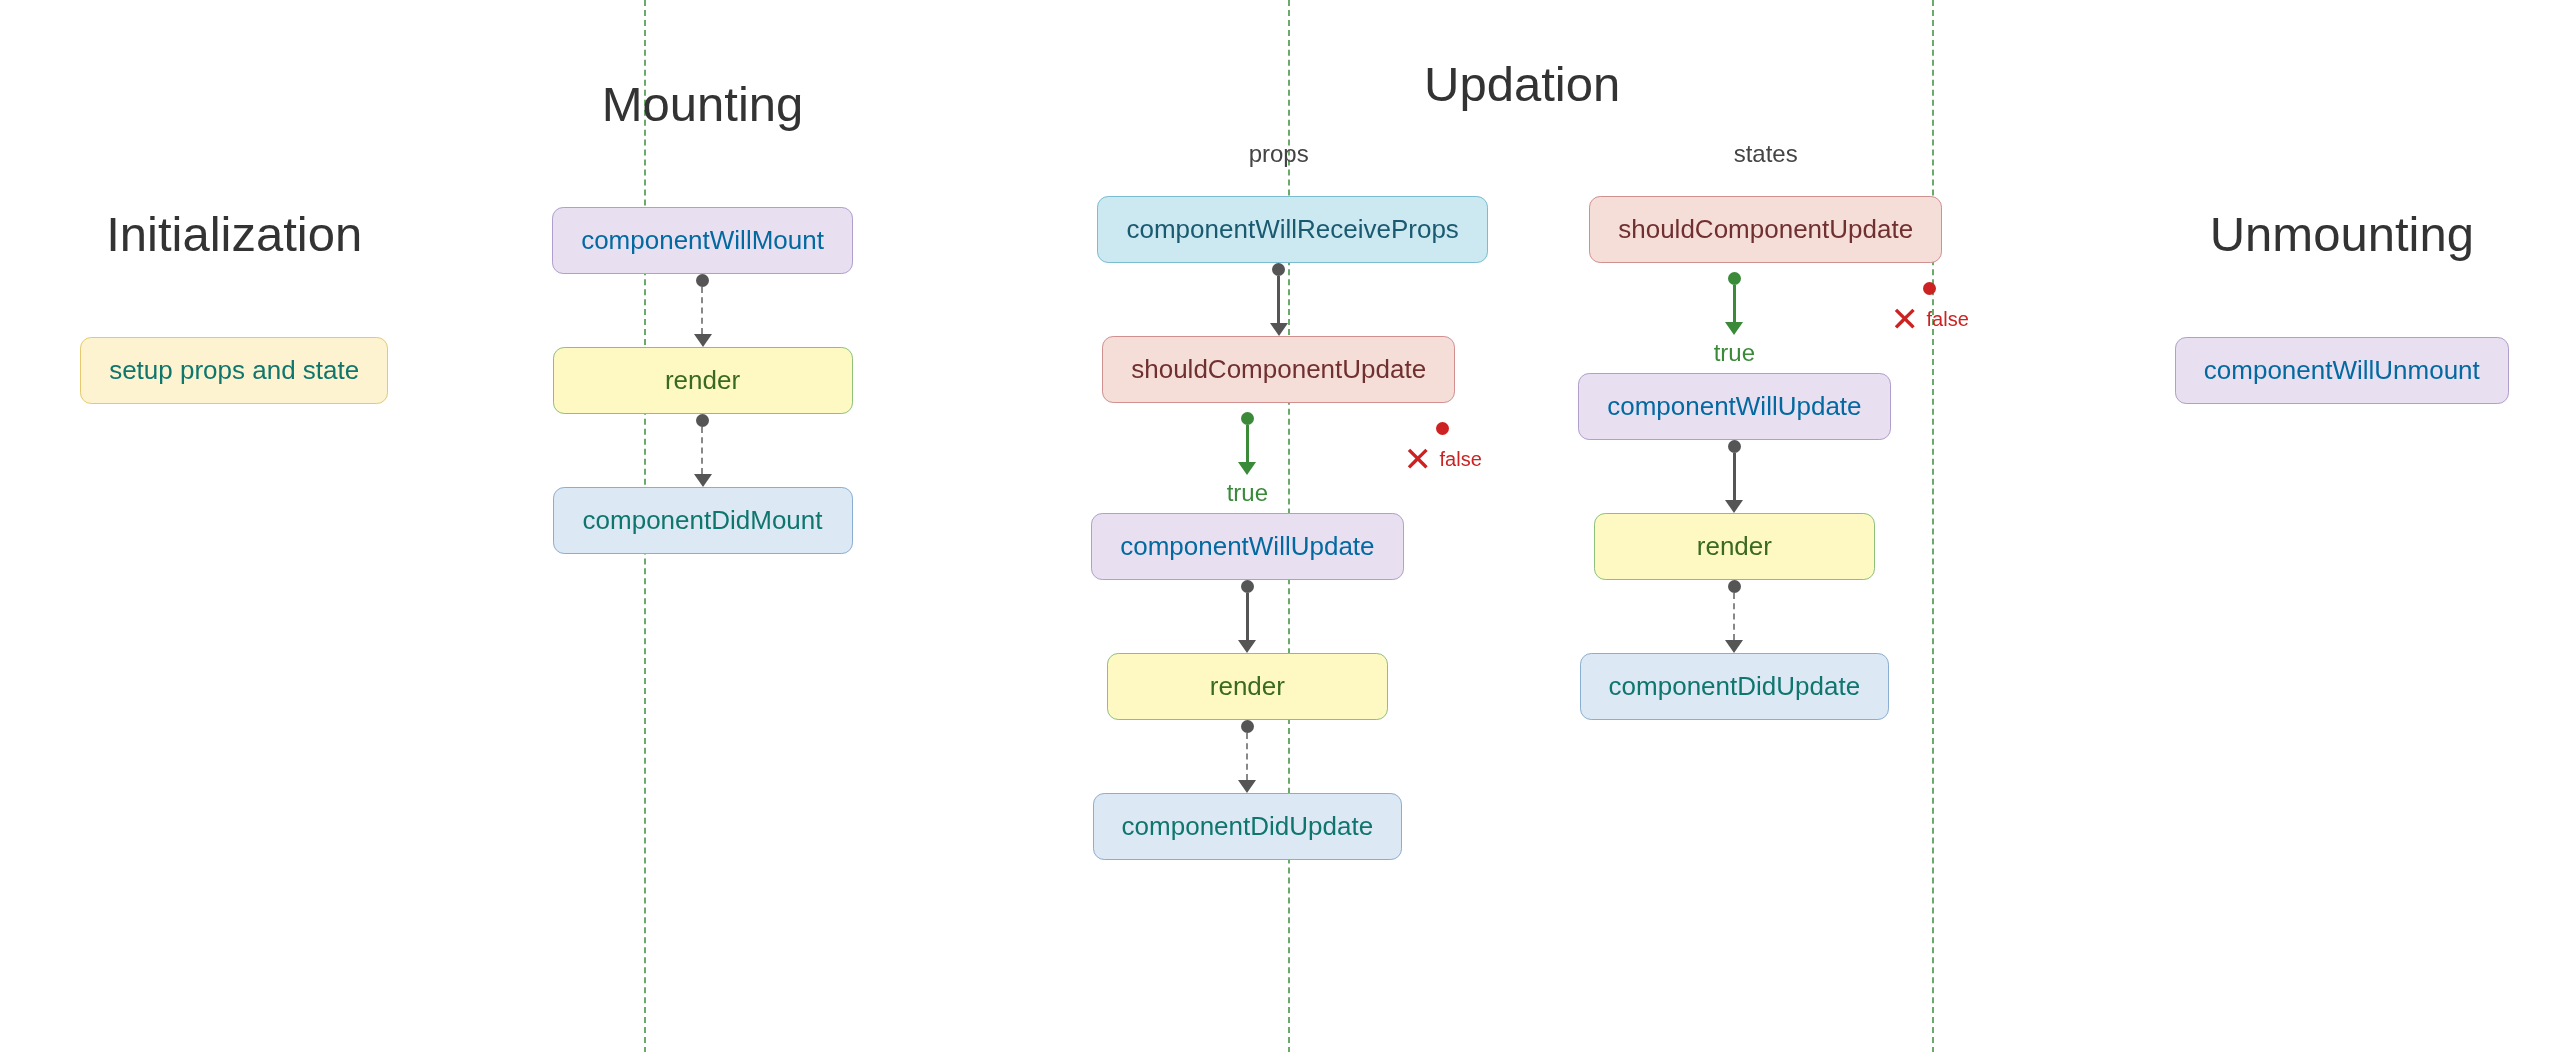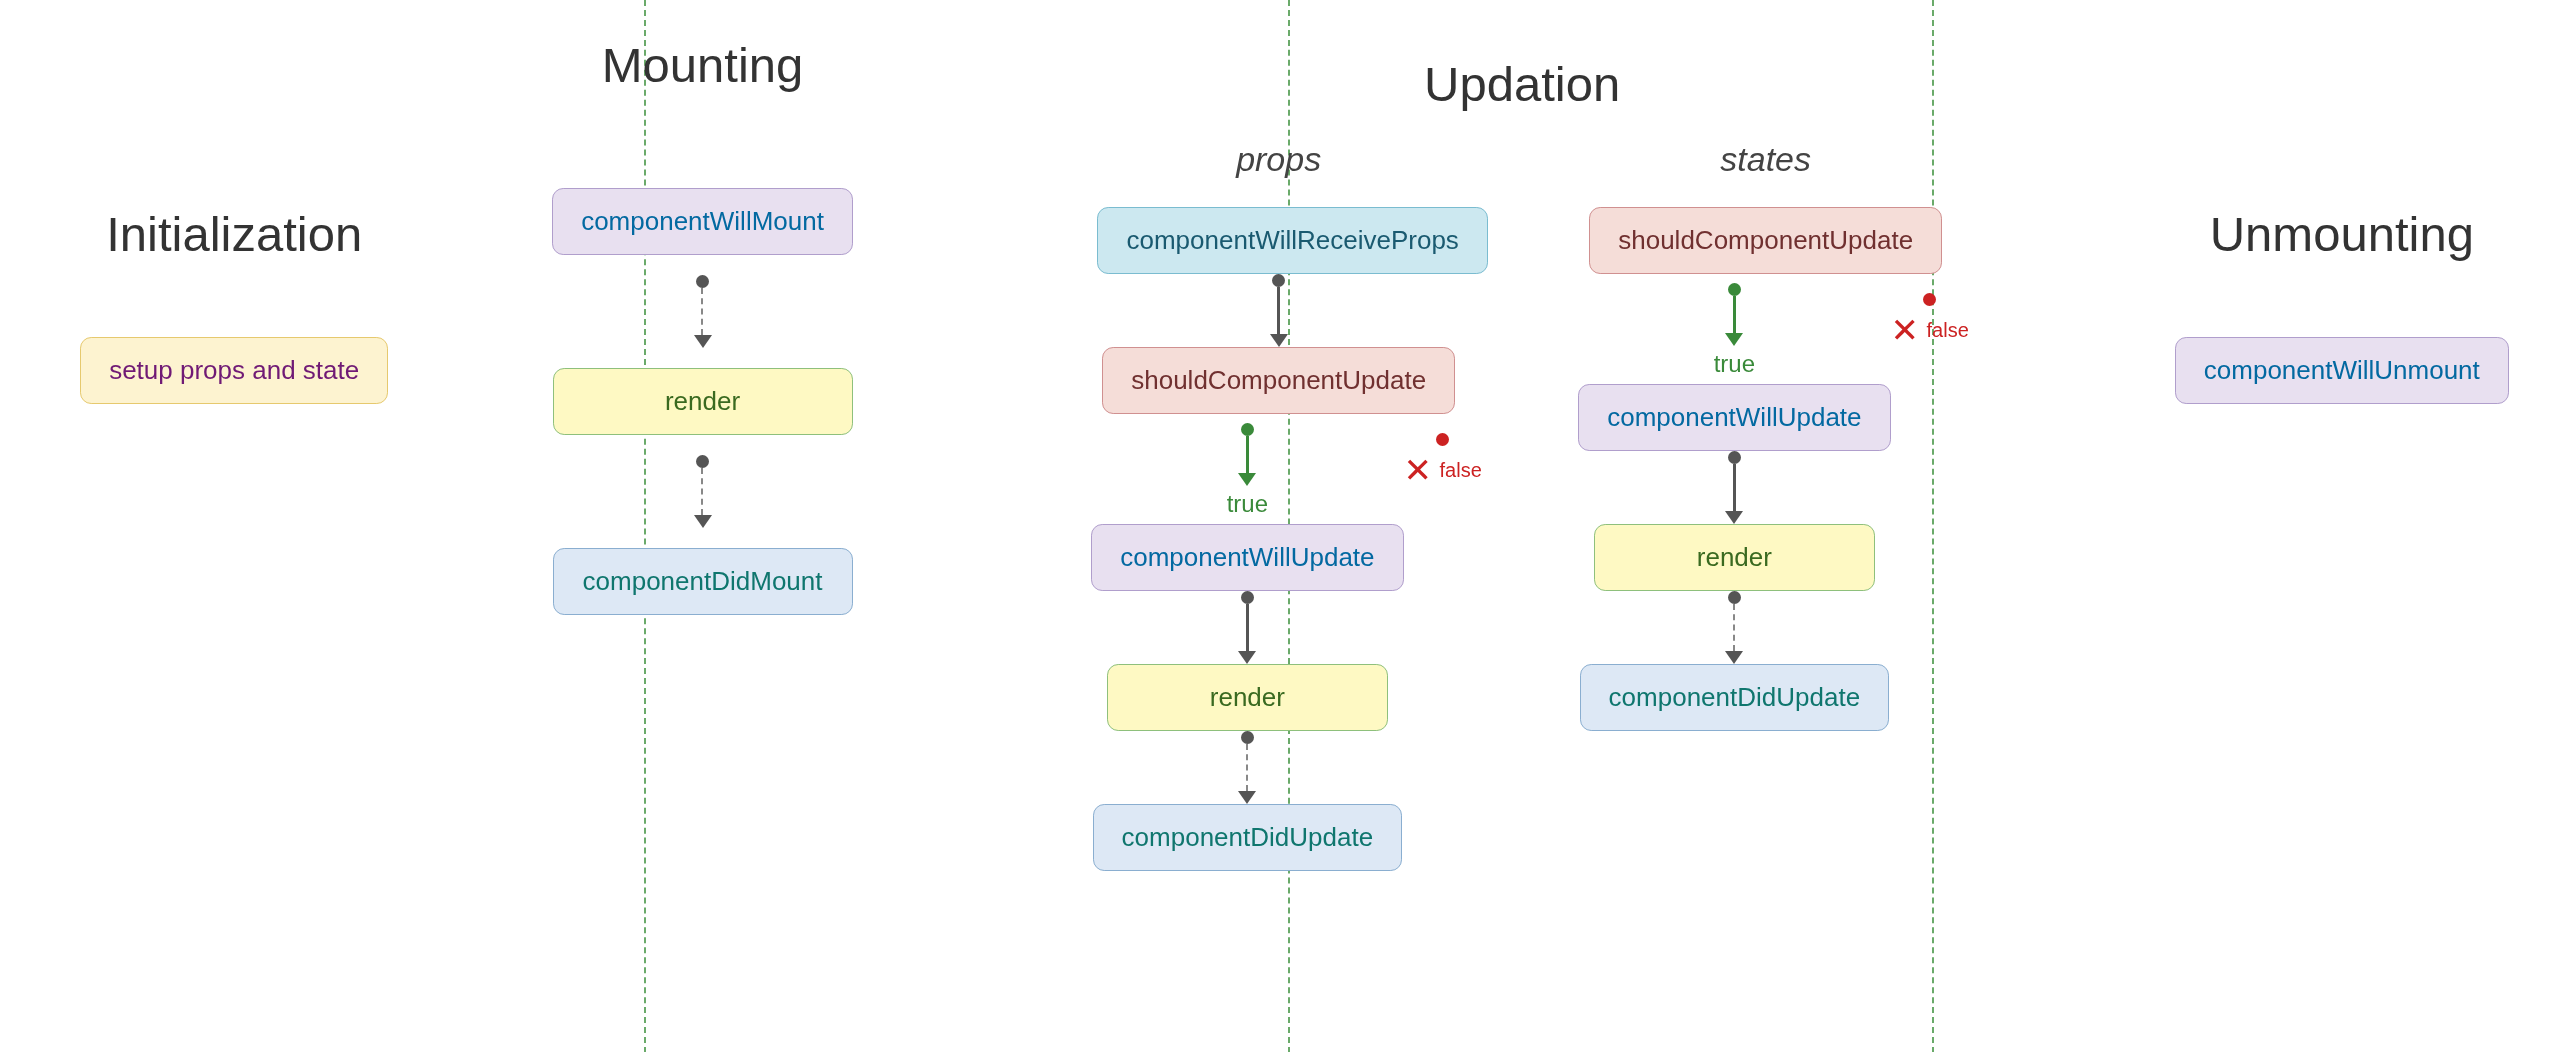--- a/index.html
+++ b/index.html
@@ -57,21 +57,21 @@
       font-size: 26px;
       text-align: center;
       position: relative;
       z-index: 2;
       min-width: 300px;
     }
 
     .box-orange {
       background: #fdf3d0;
       border: 1.9px solid #e6c96e;
-      color: #701a75;
+      color: #0f766e;
     }
 
     .box-purple {
       background: #e8e0f0;
       border: 1.9px solid #b09ecc;
       color: #0369a1;
     }
 
     .box-green {
       background: #fef9c3;
@@ -144,46 +144,44 @@
 
     
     .section-init {
       align-items: center;
       justify-content: center;
       padding-top: 187px;
     }
 
     .section-mount {
       align-items: center;
-      padding-top: 37px;
-      gap: 20px;
+      padding-top: 76px;
     }
 
     
     .update-cols {
       display: flex;
       gap: 112px;
       width: 100%;
       justify-content: center;
       padding-top: 0;
     }
 
     .update-col {
       display: flex;
       flex-direction: column;
       align-items: center;
       width: 375px;
     }
 
     .col-label {
-      font-size: 34px;
+      font-size: 24px;
       color: #444;
       margin-bottom: 28px;
       text-align: center;
-      font-style: italic;
     }
 
     .branch-label {
       font-size: 24px;
       color: #555;
       margin: 3.7px 0;
     }
 
     .branch-label-red {
       color: #cc2222;

